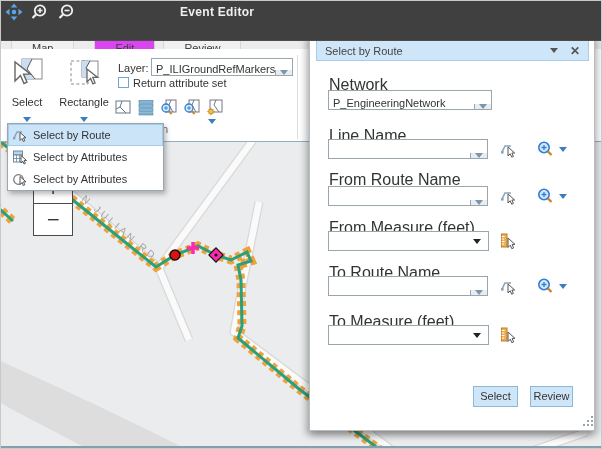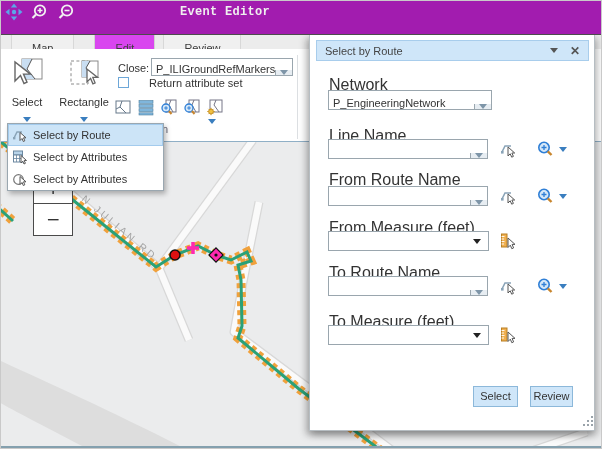--- a/index.html
+++ b/index.html
@@ -1,20 +1,20 @@
 <!DOCTYPE html>
 <html><head>
 <meta charset="utf-8">
 <style>
   * { margin:0; padding:0; box-sizing:border-box; }
   body { background:#fff; font-family:"Liberation Sans", sans-serif; }
   .screen { position:relative; width:602px; height:449px; overflow:hidden; background:#ebeced; border:1px solid #c9c9c9; }
 
   
-  .titlebar { position:absolute; left:0; top:0; width:602px; height:34px; background:#a21caf; z-index:60; border-bottom:1px solid #4c4c4c;font-family:Liberation Mono, monospace; }
+  .titlebar { position:absolute; left:0; top:0; width:602px; height:40px; background:#404040; z-index:60; border-bottom:1px solid #4c4c4c; }
   .titlebar .tb-icon { position:absolute; top:2px; width:18px; height:18px; }
   .titlebar .title { position:absolute; left:179px; top:4px; font-size:12px; font-weight:bold; color:#efefef; letter-spacing:.3px; }
 
   
   .tabbar { position:absolute; left:0; top:22px; width:602px; height:26px; background:#ececec; z-index:5; }
   .tabs { position:absolute; left:10px; bottom:0; display:flex; gap:8px; align-items:flex-end; }
   .tab { height:20px; line-height:20px; padding:8px 20px; font-size:11px; color:#3b3b3b; background:#f0f0f0; border:1px solid #d8d8d8; border-bottom:none; }
   .tab.active { height:22px; line-height:22px; background:#d946ef; border-color:#d2d2d2; margin-bottom:-1px;margin-left:12px; }
 
   
@@ -22,21 +22,21 @@
   .bigtool { position:absolute; top:8px; text-align:center; }
   .bigtool .lbl { font-size:11px; color:#333; margin-top:2px; }
   .caret { width:0; height:0; border-left:4px solid transparent; border-right:4px solid transparent; border-top:5px solid #3a7ebf; display:inline-block; }
   .bigtool .caret { margin-top:3px; }
   .layer-label { position:absolute; left:117px; top:13px; font-size:11px; color:#333; }
   .combo { position:absolute; height:20px; border:1px solid #9aa6ae; background:#fff; display:flex;align-items:flex-end; }
   .combo .val { flex:1; font-size:11px; color:#333; padding:3px 4px 0 4px; white-space:nowrap; overflow:hidden; }
   .combo .arrow-btn { width:17px; border-left:1px solid #9aa6ae; background:#e7edf2; display:flex; align-items:center; justify-content:center; }
   .combo .arrow-btn .caret { border-top-color:#7e95a8; }
   .layer-combo { left:150px; top:9px; width:142px; height:18px; }
-  .chkrow { position:absolute; left:117px; top:28px; display:flex; align-items:flex-start; gap:20px; }
+  .chkrow { position:absolute; left:117px; top:28px; display:flex; align-items:flex-start; gap:4px; }
   .chk { width:11px; height:11px; border:1px solid #6da7d8; background:#fff; }
   .chkrow .lbl { font-size:11px; color:#333; }
   .iconrow { position:absolute; left:113px; top:49px; display:flex; gap:5px; }
   .iconrow .ricon { width:18px; height:18px; }
   .icon5caret { position:absolute; left:207px; top:70px; }
   .group-label { position:absolute; left:124px; top:74px; font-size:10.5px; color:#667; }
   .rdivider { position:absolute; left:296px; top:6px; width:1px; height:84px; background:#dcdfe2; }
 
   
   .menu { position:absolute; left:6px; top:122px; width:157px; background:#fff; border:1px solid #9aa7b0; box-shadow:2px 3px 5px rgba(0,0,0,.28); z-index:50; }
@@ -166,21 +166,21 @@
         <rect x="3" y="4" width="17" height="23" fill="none" stroke="#8a8a8a" stroke-dasharray="3 2.4"></rect>
         <rect x="14" y="4" width="16" height="16" fill="#fff" stroke="#8a8a8a"></rect>
         <path d="M 14 4 L 22 4 L 18 11 L 24 20 L 14 20 Z" fill="#c9def2"></path>
         <path d="M 22 4 L 18 11 L 24 20" stroke="#555" fill="none"></path>
         <path d="M 19 12 l 0 13 l 3.6 -3.6 l 2.3 5.4 l 2.2 -1 l -2.3 -5.4 l 4.8 0 z" fill="#fff" stroke="#666" stroke-width="1.3"></path>
       </svg>
       <div class="lbl">Rectangle</div>
       <span class="caret"></span>
     </div>
 
-    <span class="layer-label">Close:</span>
+    <span class="layer-label">Layer:</span>
     <div class="combo layer-combo">
       <span class="val">P_ILIGroundRefMarkers</span>
       <span class="arrow-btn">
           <span class="caret"></span>
         </span>
     </div>
 
     <div class="chkrow">
       <span class="chk"></span>
       <span class="lbl">Return attribute set</span>

